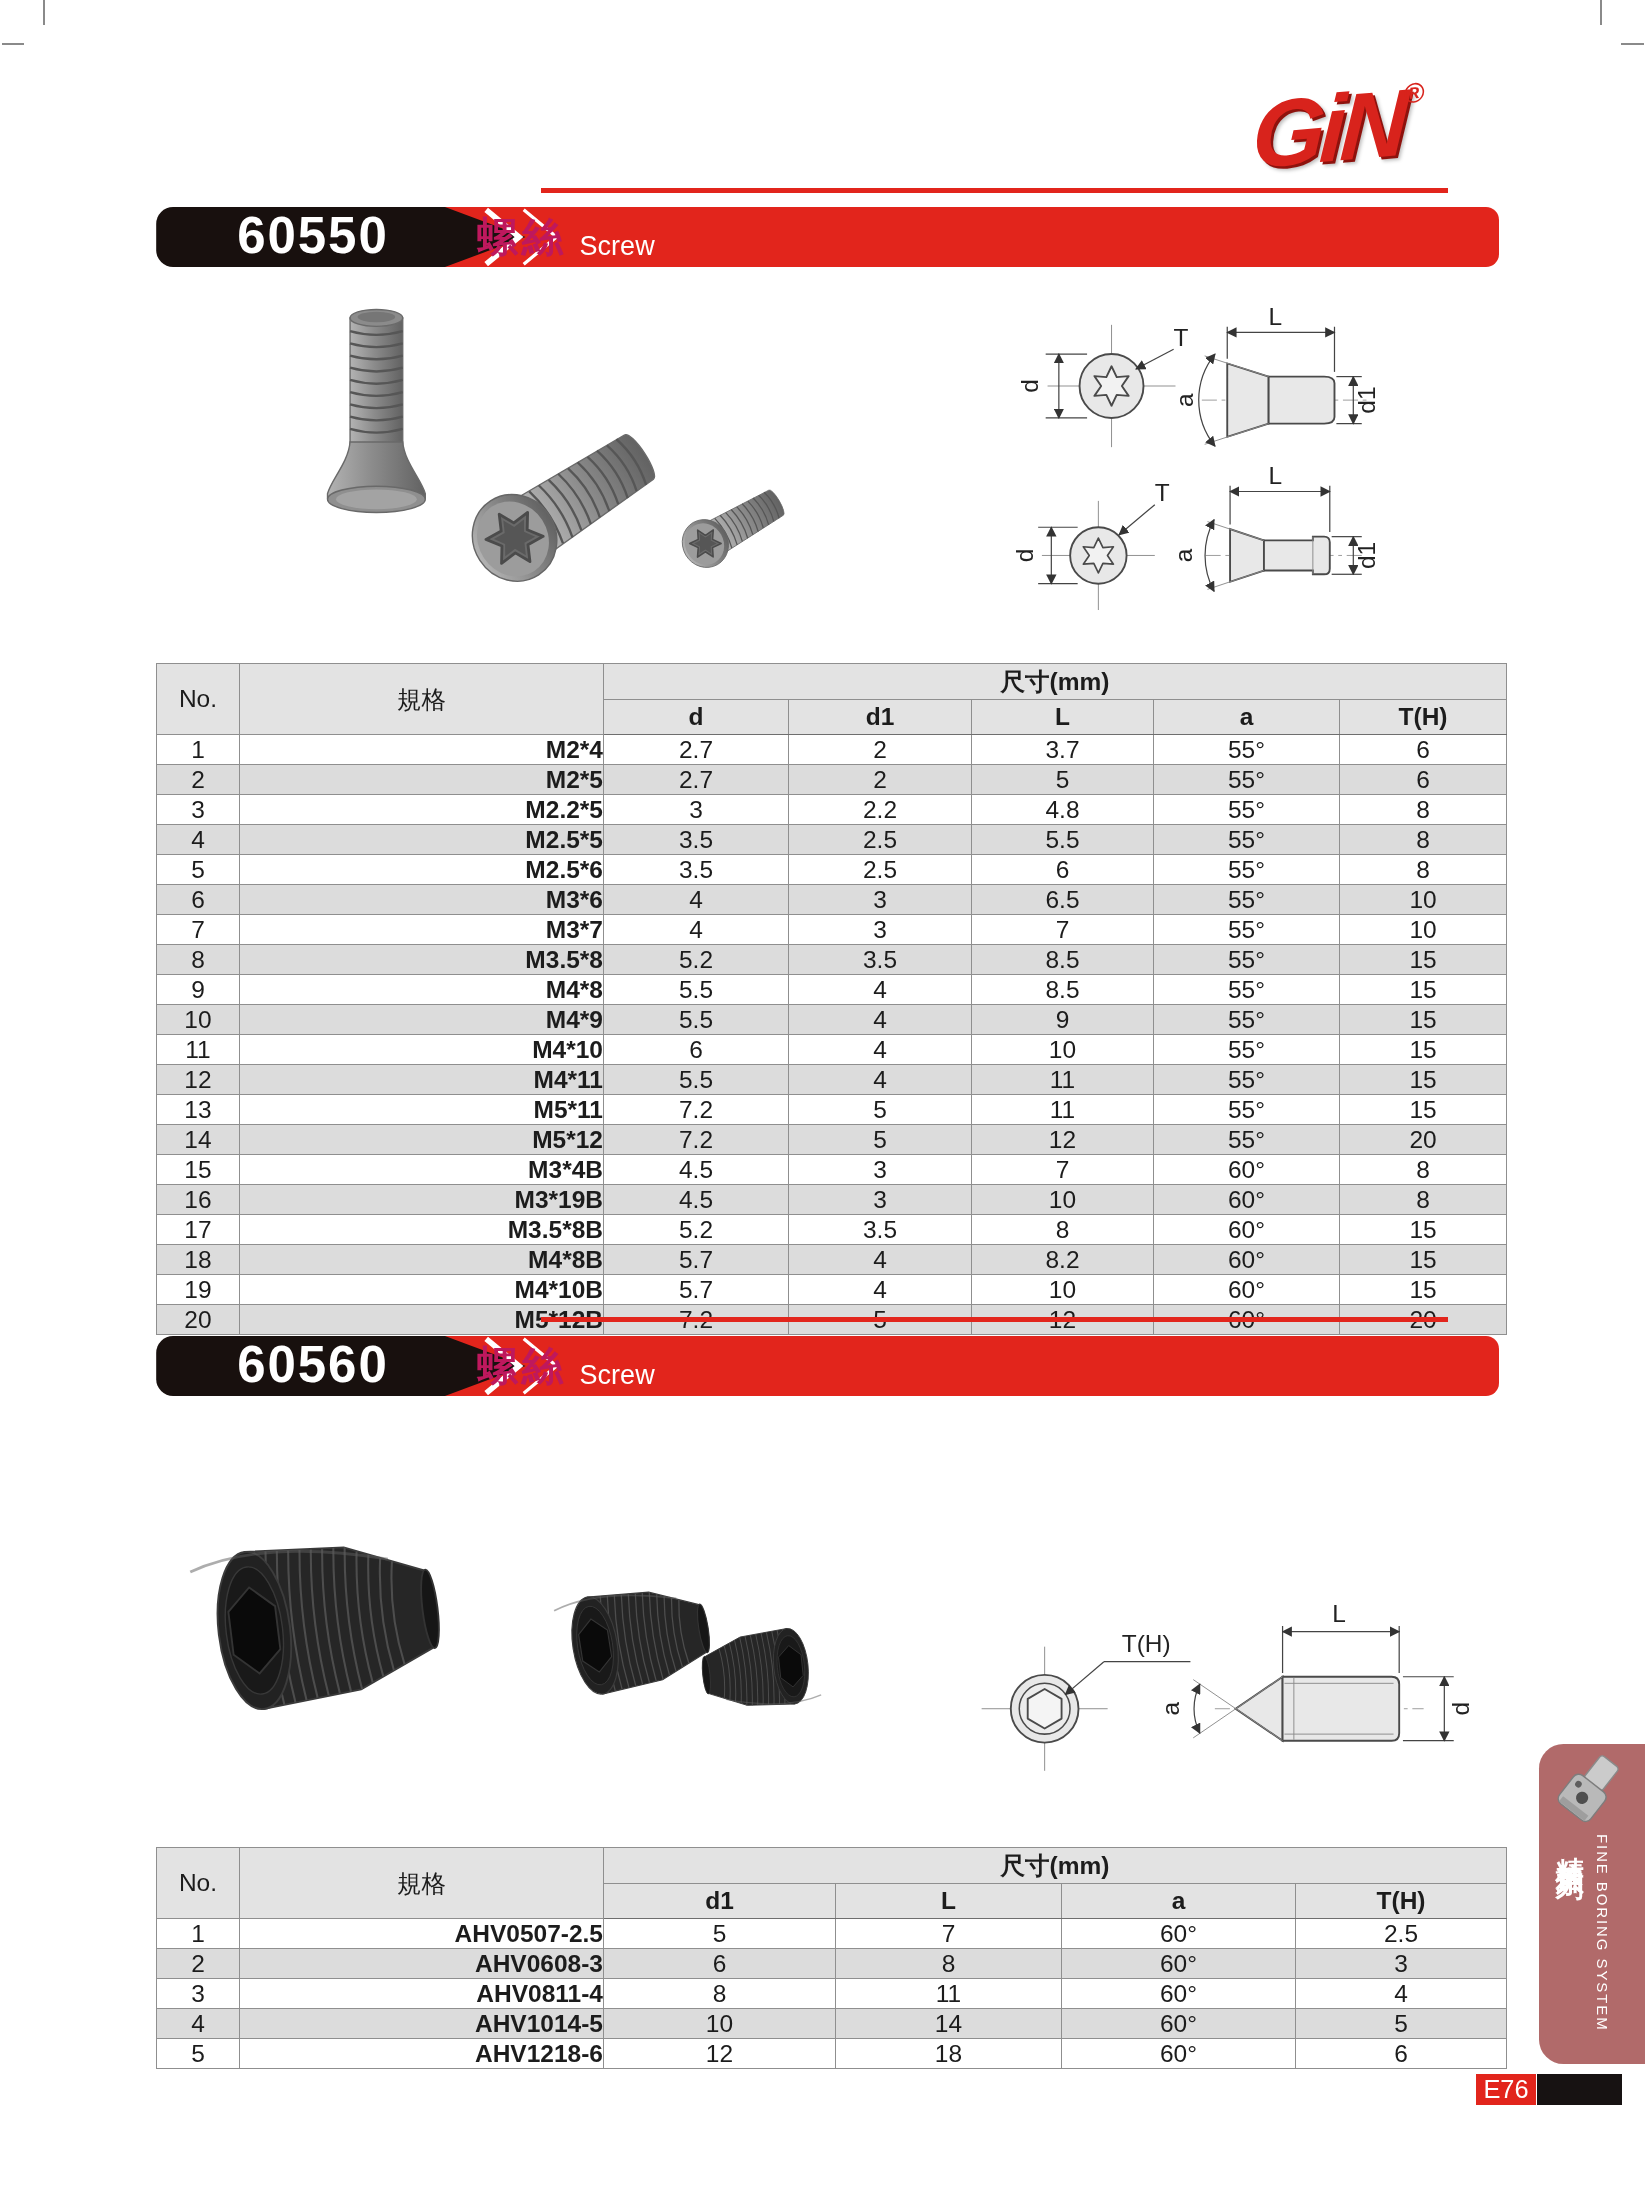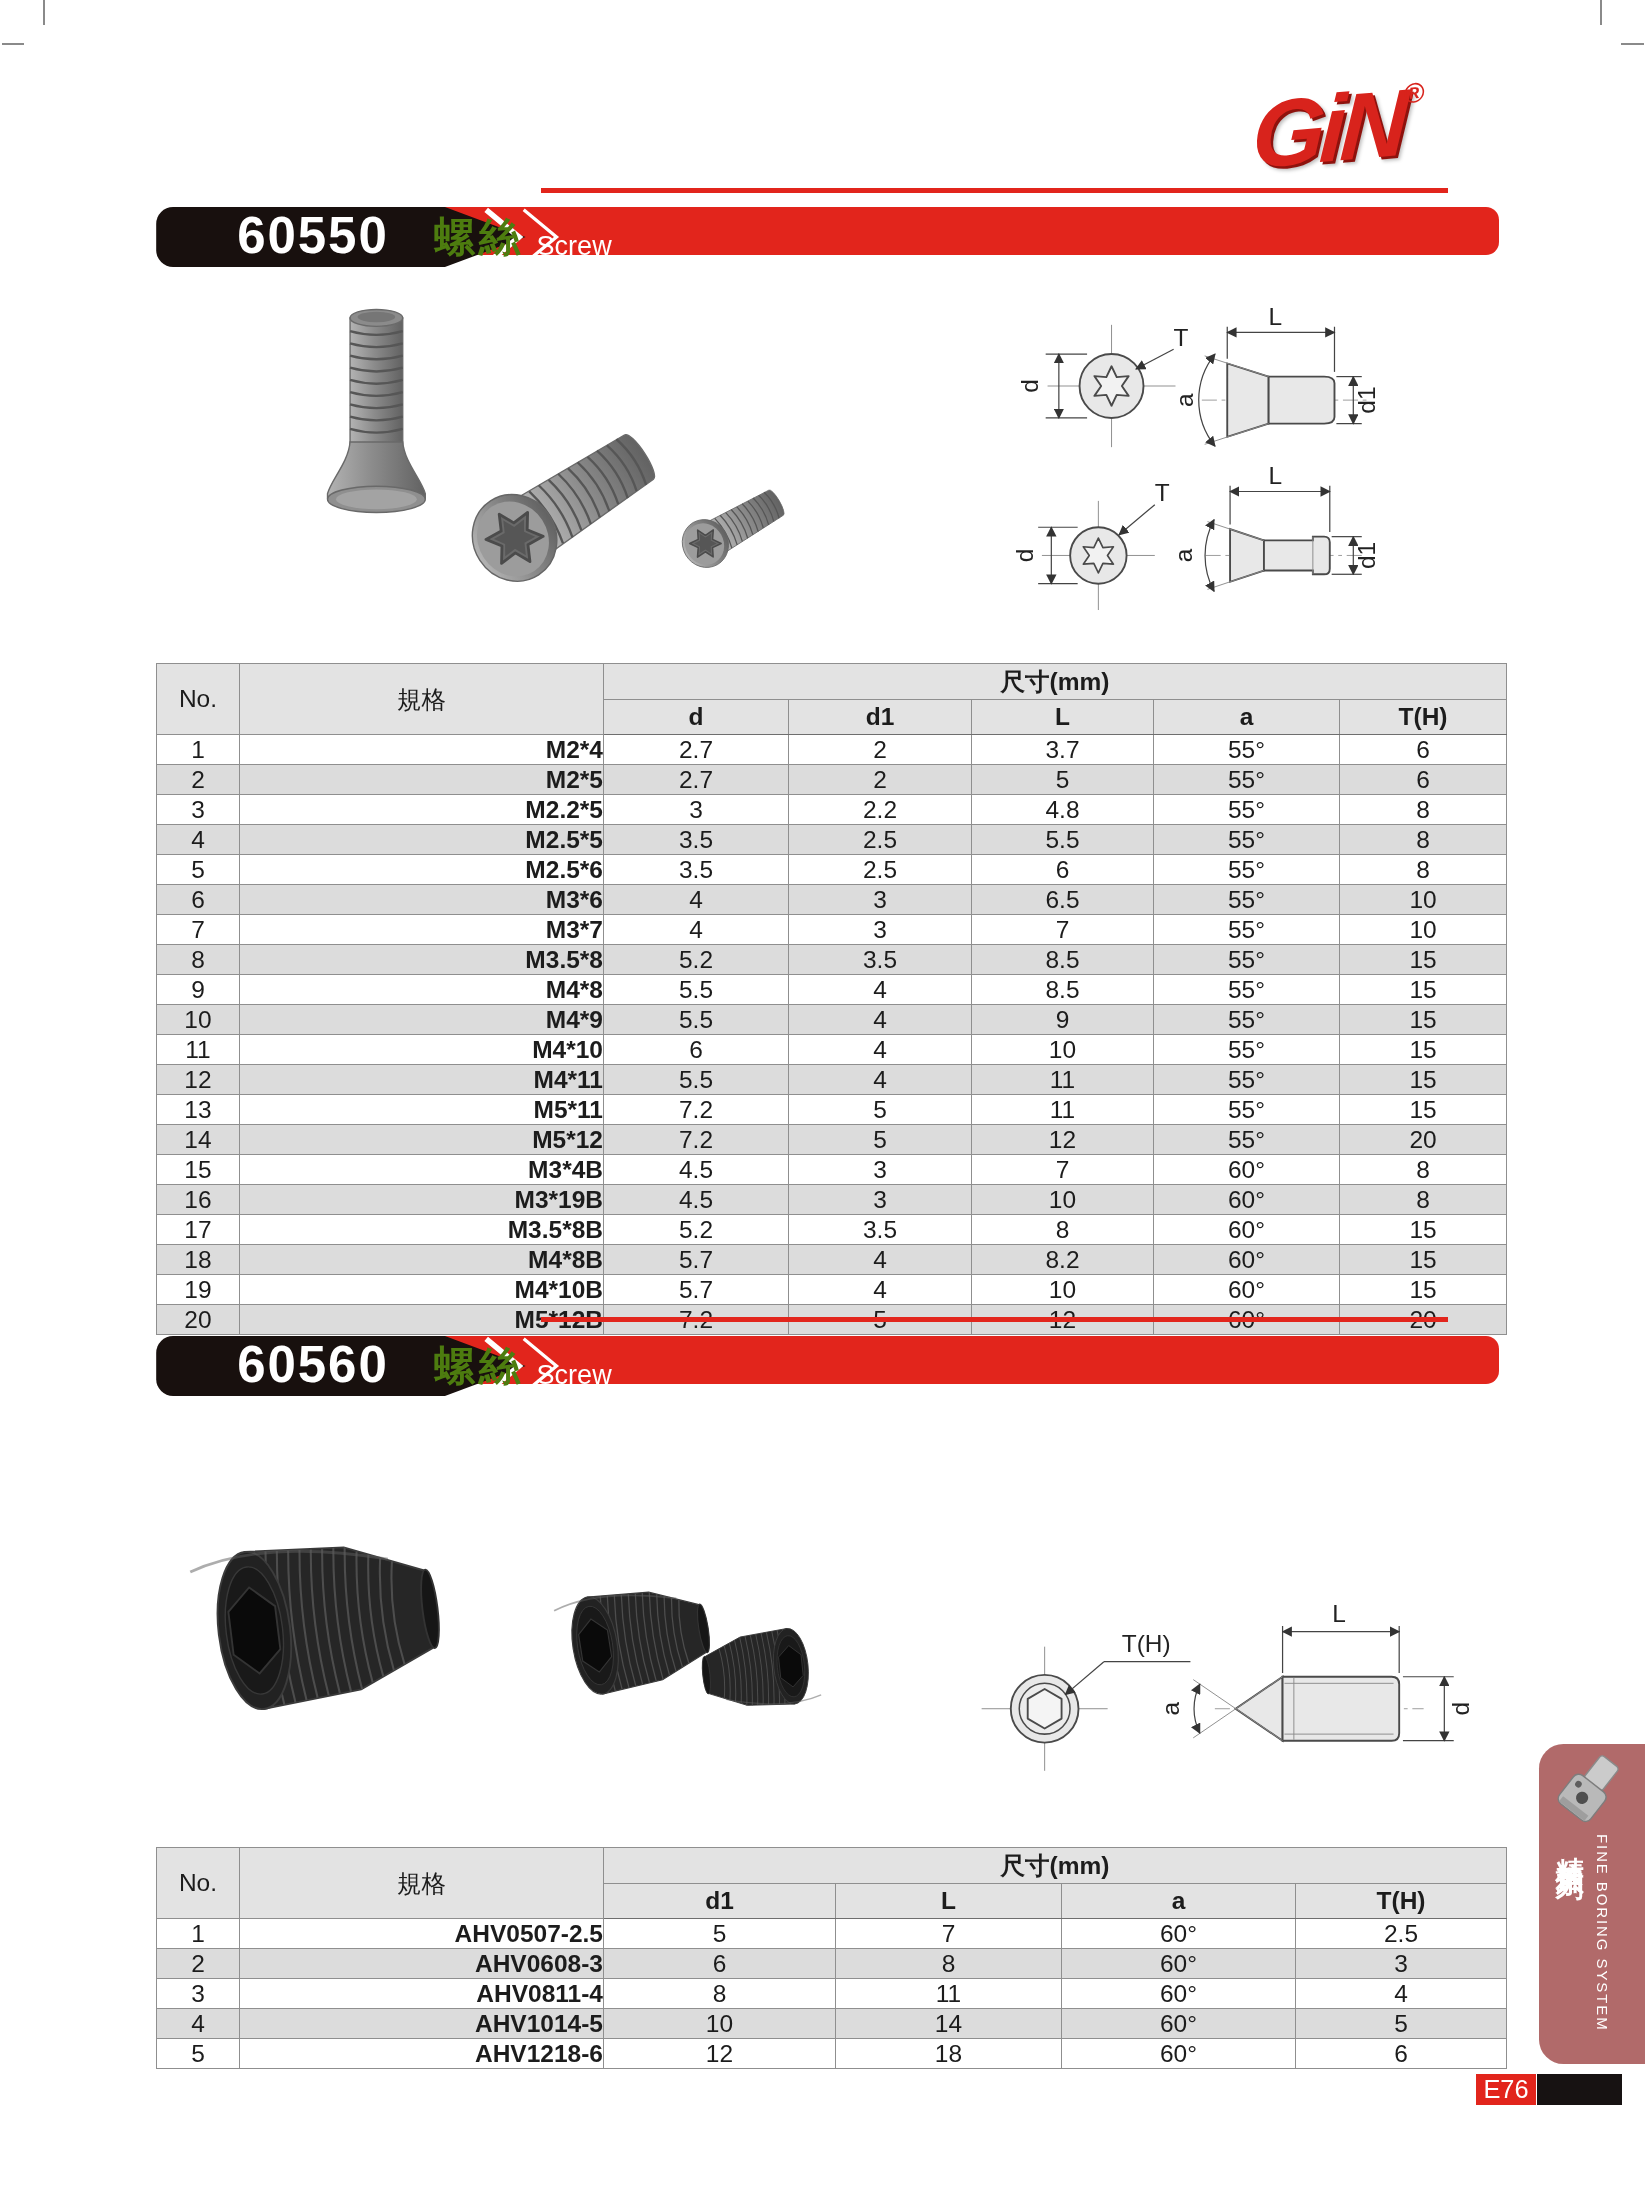--- a/index.html
+++ b/index.html
@@ -7,29 +7,29 @@
         font-family:"Liberation Sans",sans-serif;color:#1c1c1c;}
   
   .mark{position:absolute;background:#8a8a8a;}
   
   .logo{position:absolute;left:1252px;top:70px;width:273px;height:113px;
         transform:rotate(-5deg) skewX(-8deg);white-space:nowrap;}
   .logo-text{font-size:94px;font-weight:bold;font-style:italic;color:#d8231c;
         letter-spacing:-5.6px;text-shadow:2.8px 2.8px 0 #8e120d, 4.7px 4.7px 3.8px rgba(0,0,0,.25);}
   .logo-r{font-size:28px;font-weight:bold;color:#d8231c;vertical-align:51px;}
   
-  .banner{position:absolute;left:155px;width:1344px;height:48px;}
+  .banner{position:absolute;left:155px;width:1344px;height:60px;}
   .banner-keyline{position:absolute;left:386px;top:-19px;width:907px;height:4.7px;background:#e2251c;}
   .banner-red{position:absolute;left:282px;right:0;top:0;bottom:0;background:#e2251c;
         border-radius:5.6px 13px 13px 5.6px;}
   .banner-arrow{position:absolute;left:0;top:0;}
   .banner-code{position:absolute;left:26px;top:0;width:264px;height:60px;line-height:58px;
         text-align:center;font-size:51px;font-weight:bold;color:#fff;letter-spacing:1.9px;}
   .banner-titles{position:absolute;left:279px;top:0;height:60px;display:flex;align-items:center;gap:13px;}
-  .banner-titles .zh{font-size:41px;font-weight:bold;color:#4d7c0f;letter-spacing:3.8px;}
+  .banner-titles .zh{font-size:41px;font-weight:bold;color:#be185d;letter-spacing:3.8px;margin-left:43px;}
   .banner-titles .en{font-size:27px;color:#fff;margin-top:18px;}
   
   .spec-table{position:absolute;left:156px;width:1350px;border-collapse:collapse;table-layout:fixed;
         background:#fff;}
   .spec-table th,.spec-table td{border:0.9px solid #8f8f8f;overflow:hidden;white-space:nowrap;}
   .spec-table th{background:#e3e3e3;font-size:24.5px;font-weight:bold;height:32px;text-align:center;}
   .spec-table th.light{font-weight:normal;margin-left:24px;}
   .spec-table thead tr:last-child th{border-bottom:1.9px solid #6e6e6e;}
   .spec-table{border:1.9px solid #6e6e6e;}
   .spec-table td{font-size:24.5px;height:29px;text-align:center;padding:0;}

